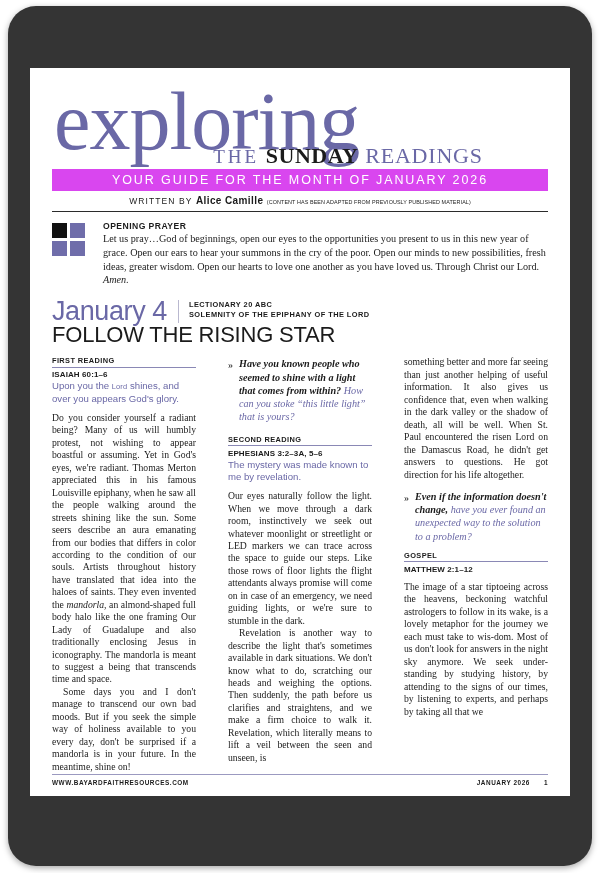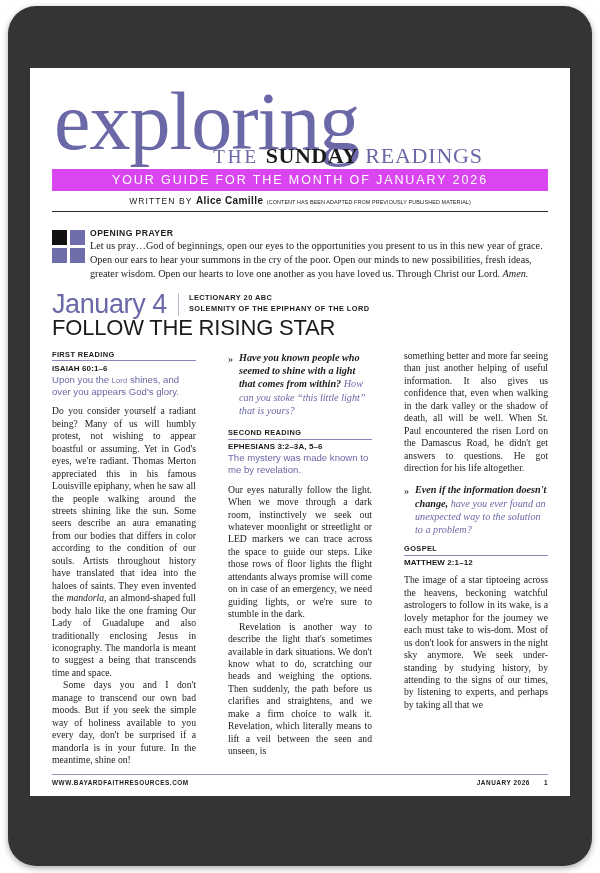--- a/index.html
+++ b/index.html
@@ -78,21 +78,21 @@
     font-size: 8.5px;
     letter-spacing: 1.1px;
     color: #1b1b1b;
   }
   .byline .author { font-size: 10px; font-weight: bold; letter-spacing: 0.4px; }
   .byline .adapted { font-size: 5.4px; letter-spacing: 0.1px; }
 
   .rule-dark { border-top: 1.5px solid #2b2b2b; margin-top: 5px; }
 
   
-  .prayer { display: flex; gap: 5px; margin-top: 16px; justify-content: flex-end; }
+  .prayer { display: flex; gap: 18px; margin-top: 9px; justify-content: flex-end; }
   .prayer-marks {
     display: grid;
     grid-template-columns: 15px 15px;
     grid-template-rows: 15px 15px;
     gap: 3px;
     flex: 0 0 auto;
     margin-top: 2px;
   }
   .sq-black { background: #111111; }
   .sq-purple { background: #6f6daa; }

